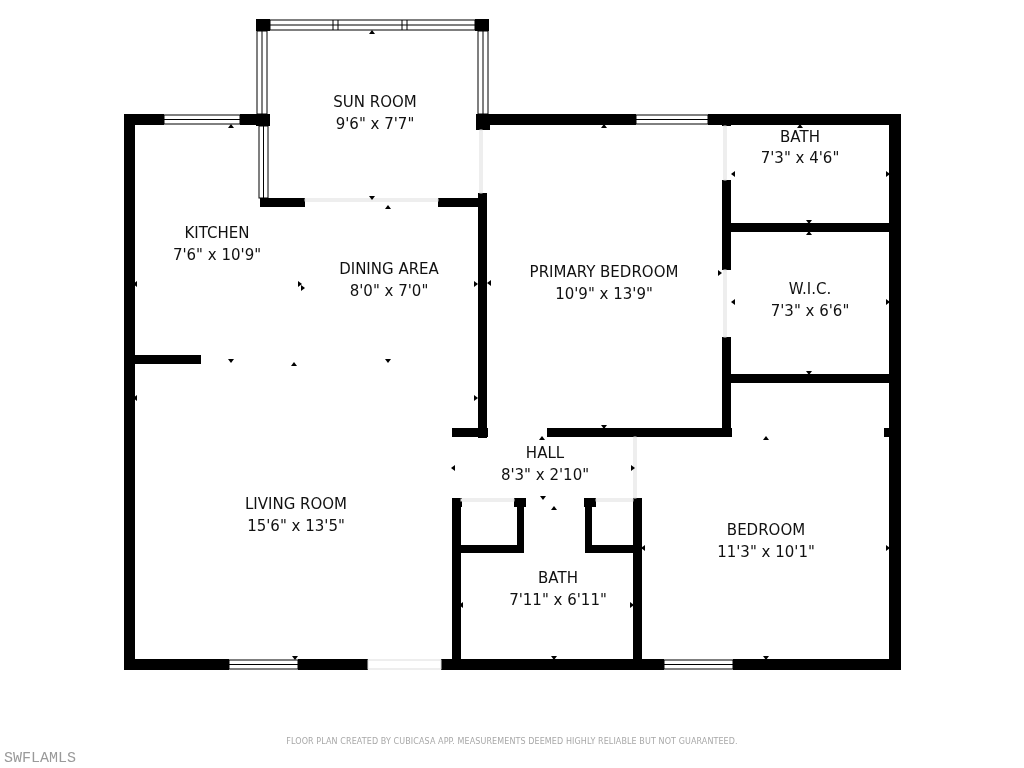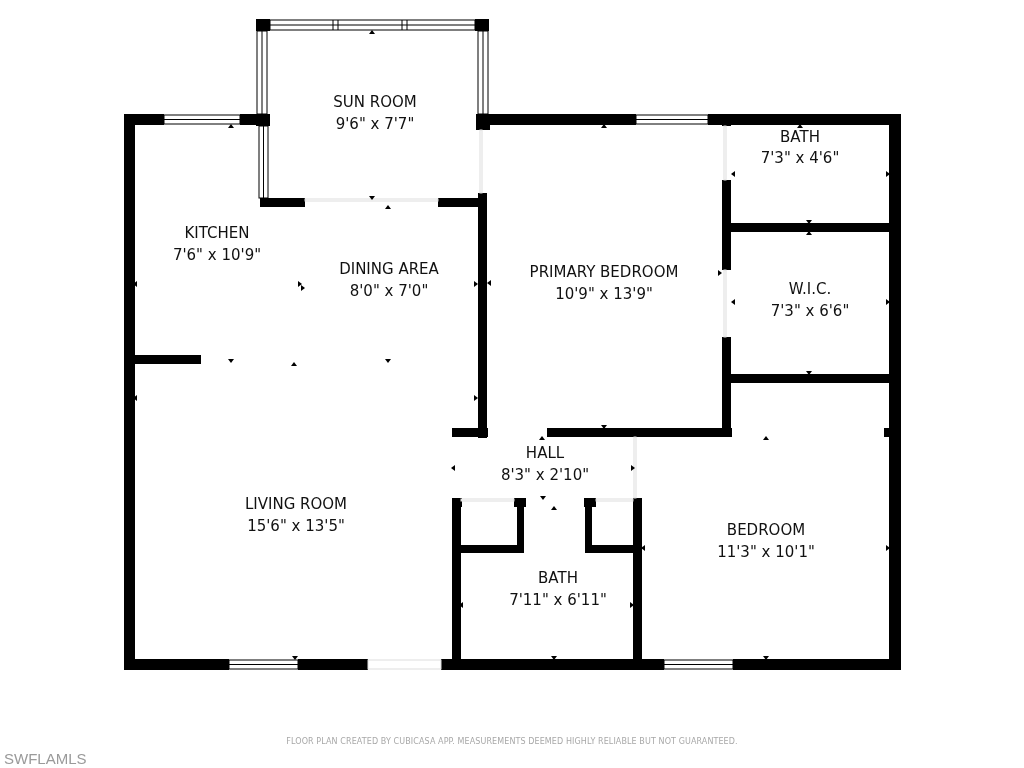--- a/index.html
+++ b/index.html
@@ -5,21 +5,21 @@
   html, body { margin:0; padding:0; background:#ffffff; }
   body { width:1024px; height:768px; position:relative; overflow:hidden; font-family:"DejaVu Sans", sans-serif; }
   #plan { position:absolute; left:0; top:0; width:1024px; height:768px; }
   .wall { fill:#000000; }
   .win { fill:#ffffff; stroke:#000000; stroke-width:1; }
   .winline { stroke:#000000; stroke-width:1; }
   .door { fill:#ffffff; stroke:#dddddd; stroke-width:1; }
   .mark { fill:#000000; }
   .room-name, .room-dim { font-family:"DejaVu Sans", sans-serif; font-size:15px; fill:#111111; text-anchor:middle; }
   .footer { position:absolute; left:0; width:1024px; top:737px; text-align:center; font-family:"DejaVu Sans", sans-serif; font-size:8px; color:#a8a8a8; letter-spacing:0.1px; }
-  .watermark { position:absolute; left:4px; top:750px; font-family:Liberation Sans, sans-serif; font-size:15px; color:#9a9a9a; }
+  .watermark { position:absolute; left:4px; top:750px; font-family:Liberation Mono, monospace; font-size:15px; color:#9a9a9a; }
 </style>
 </head>
 <body>
 
 <svg id="plan" viewBox="0 0 1024 768" xmlns="http://www.w3.org/2000/svg">
 
   <g>
 
     <rect class="wall" x="124" y="114" width="11" height="556"></rect>
 

